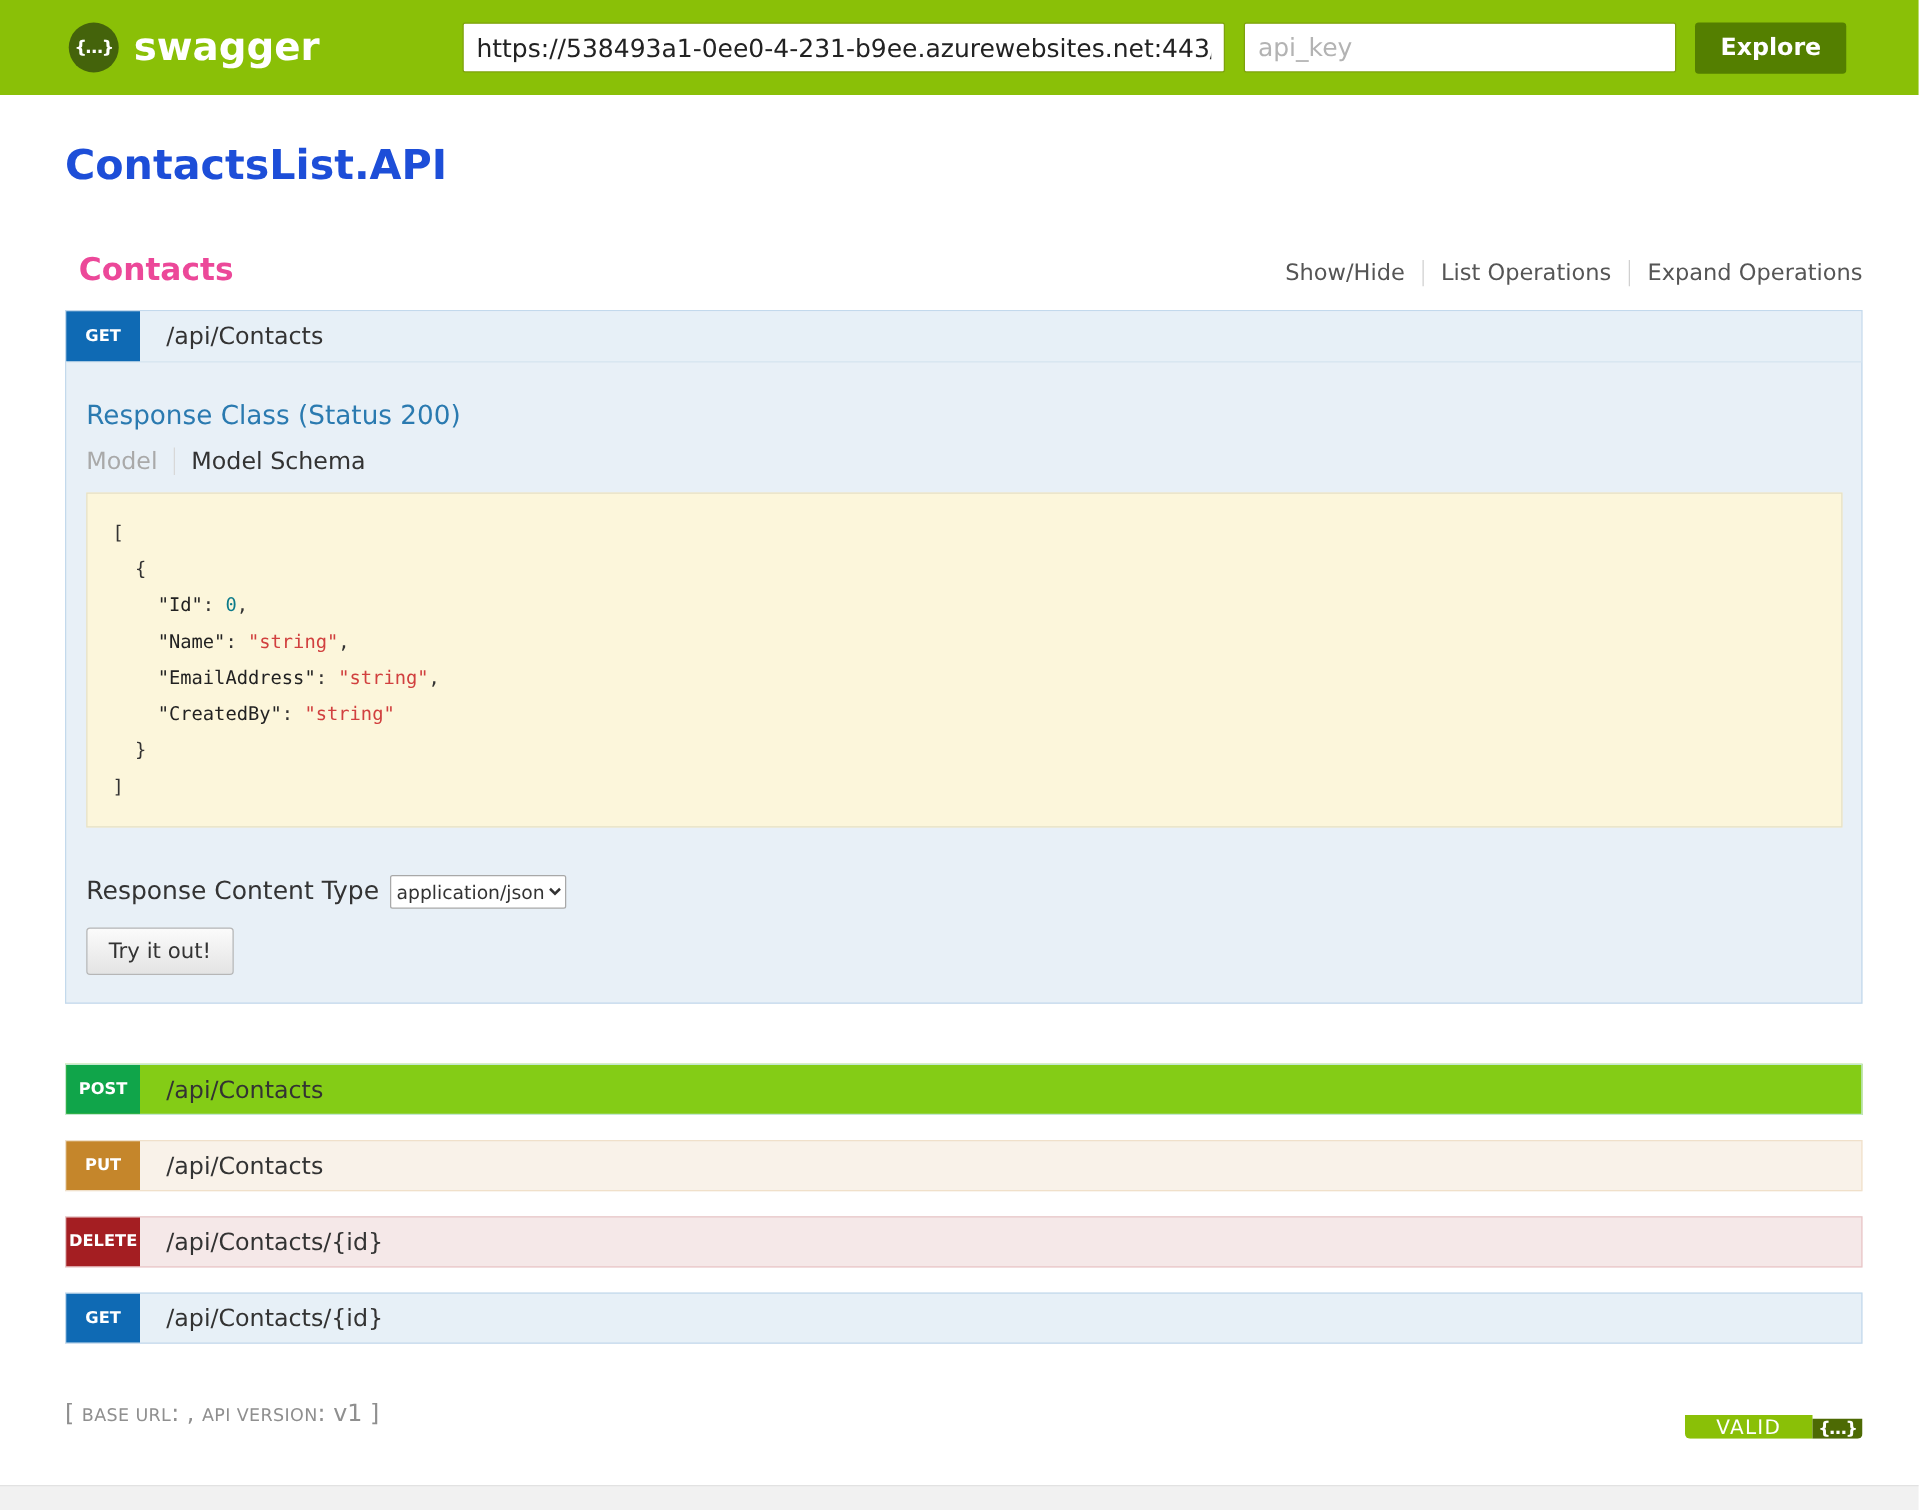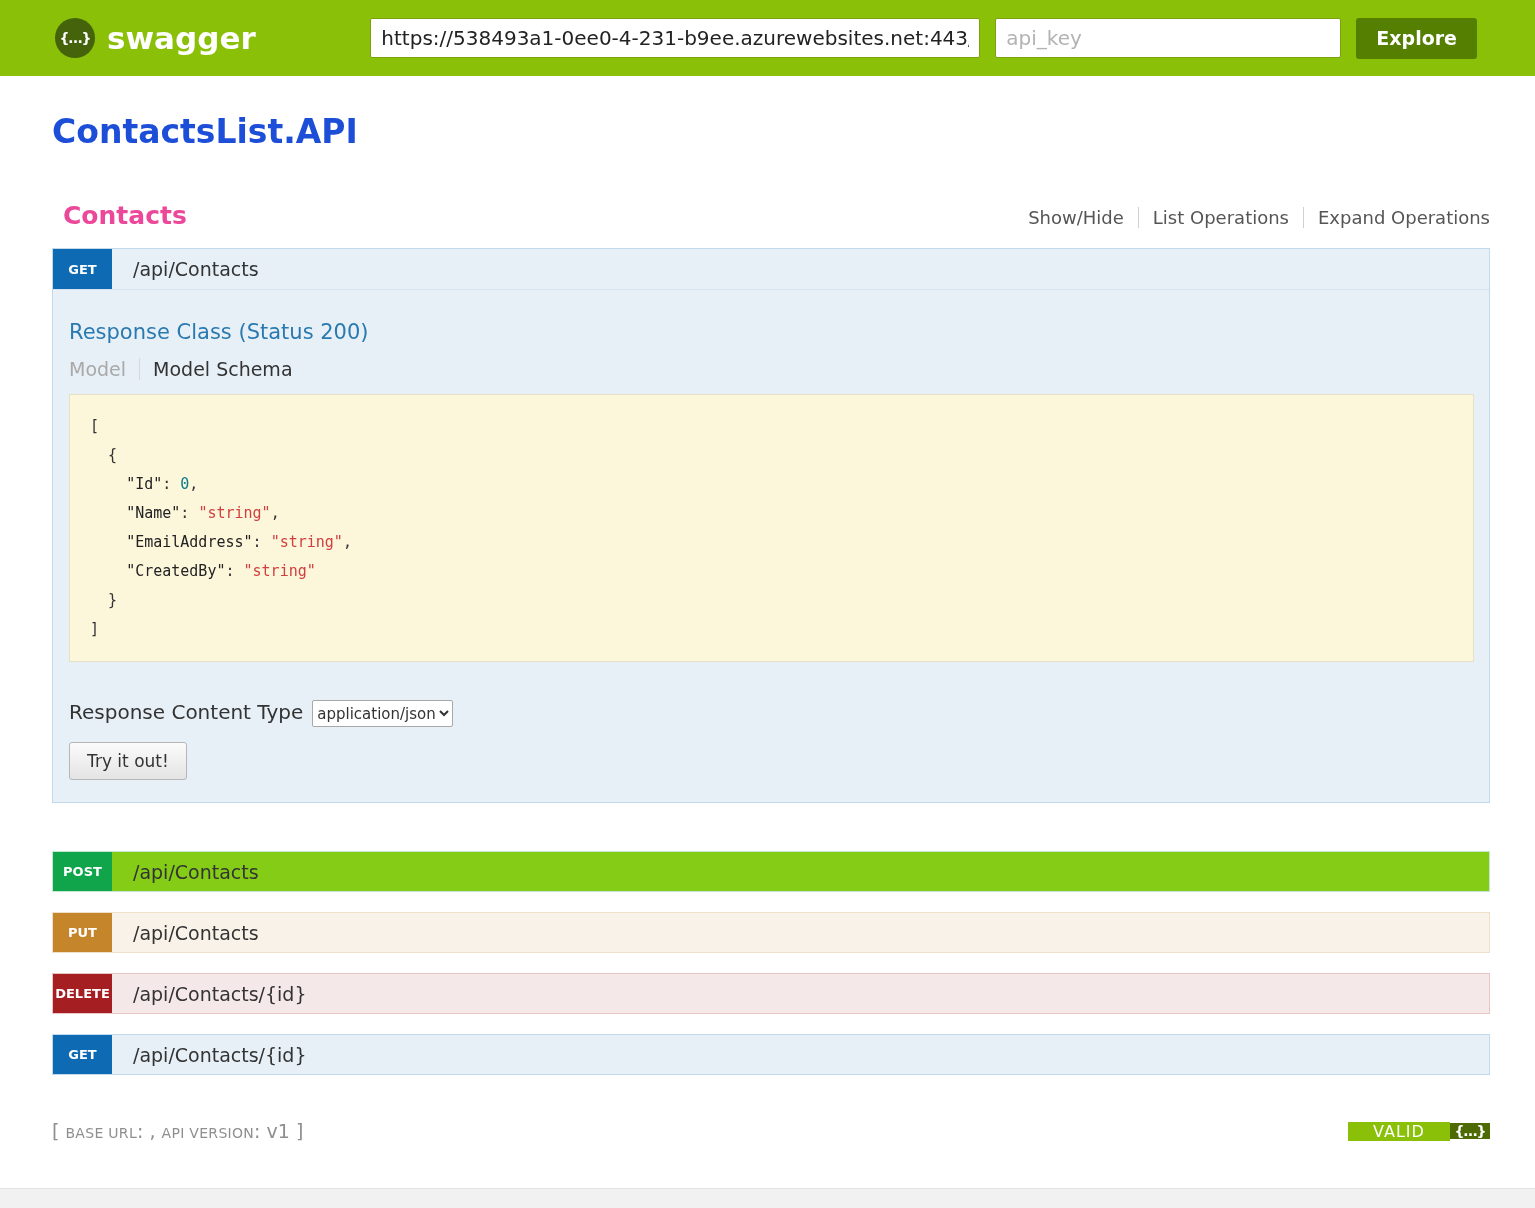--- a/index.html
+++ b/index.html
@@ -127,21 +127,21 @@
 
   
   .footer-row {
     margin-top: 36px;
     display: flex; align-items: center; justify-content: space-between;
   }
   .base-url-info { color: #8f8f8f; font-size: 19px; }
   .base-url-info .fineprint-label { font-size: 14px; letter-spacing: 0.3px; }
   .base-url-info .version-value { font-size: 19px; }
   .validator-badge {
-    display: flex; align-items: center; height: 40px;
+    display: flex; align-items: flex-end; height: 40px;
     border-radius: 4px; overflow: hidden; text-decoration: none;
   }
   .validator-label {
     background: #8ac007; color: #fff; font-size: 16px; letter-spacing: 1px;
     display: flex; align-items: center; justify-content: center;
     width: 102px;
   }
   .validator-icon {
     background: #4d6a04; color: #fff; font-size: 14px; font-weight: bold;
     display: flex; align-items: center; justify-content: center;

